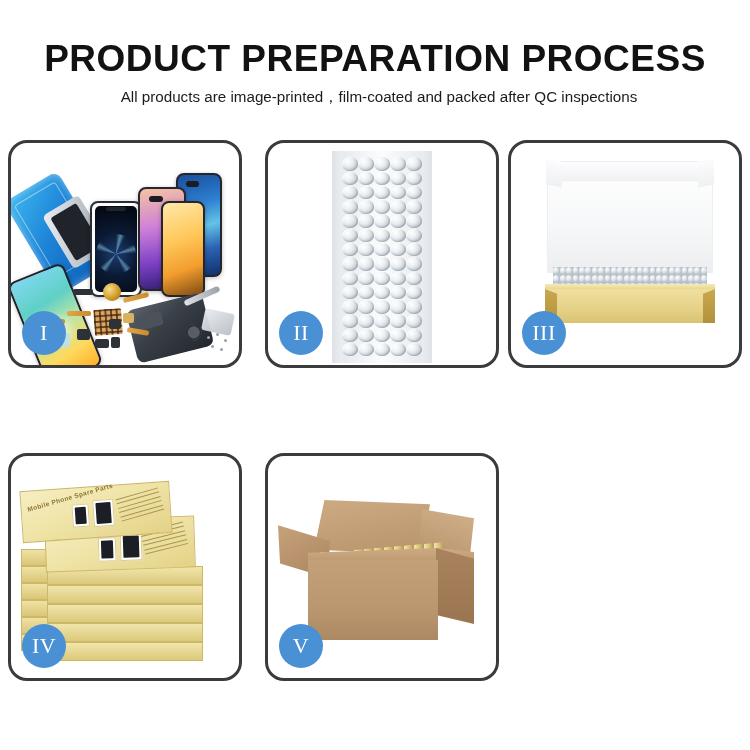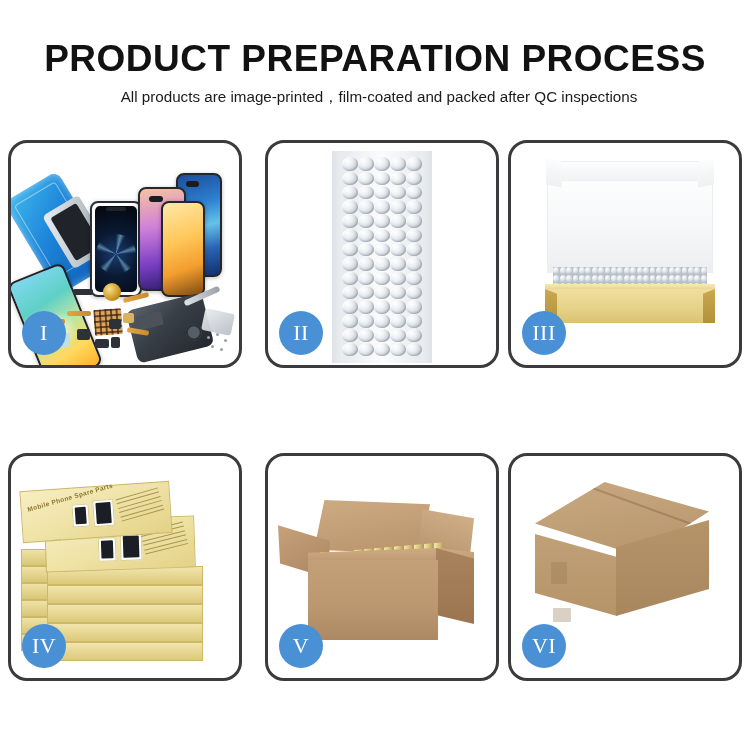--- a/index.html
+++ b/index.html
@@ -694,28 +694,15 @@
             <span></span>
         </div>
         <div class="cartontop"></div>
         <div class="flapFrontIn"></div>
         <div class="cartonside"></div>
         <div class="cartonbody"></div>
       </div>
       <div class="badge">V</div>
     </div>
 
-    <div class="panel r1 c2 p6">
-      <div class="stage">
-        <div class="sheen"></div>
-        <div class="top">
-          <span class="seam"></span>
-        </div>
-        <div class="faceL"></div>
-        <div class="faceR"></div>
-        <div class="tape" style="left:40px;top:106px;width:16px;height:22px;"></div>
-        <div class="tape" style="left:42px;top:152px;width:18px;height:14px;"></div>
-      </div>
-      <div class="badge">VI</div>
-    </div>
 
   </div>
 </div>
 
 </body></html>

